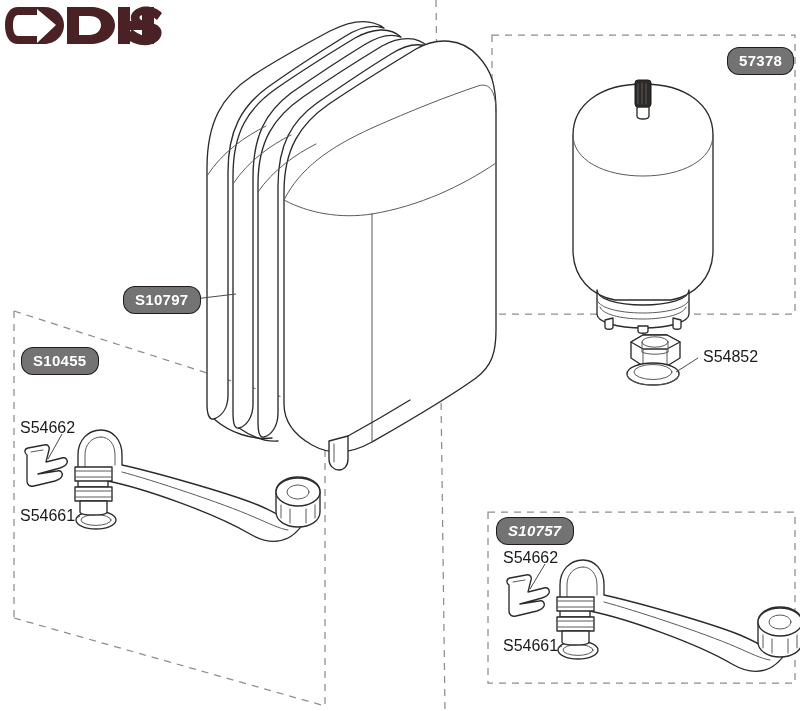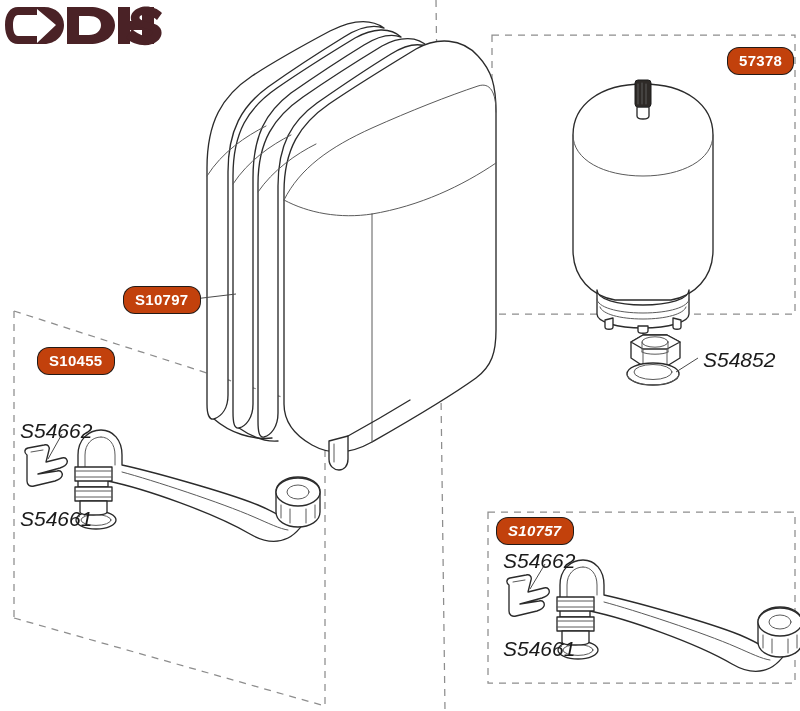--- a/index.html
+++ b/index.html
@@ -28,43 +28,42 @@
   #logo {
     position: absolute;
     left: 4px;
     top: 4px;
     width: 160px;
     height: 44px;
   }
   
   .badge {
     position: absolute;
-    background: #c2410c;
+    background: #737373;
     color: #ffffff;
     font-family: "Liberation Sans", sans-serif;
     font-weight: bold;
     font-size: 15px;
     letter-spacing: 0.3px;
     line-height: 1;
     padding: 5px 11px 6px 11px;
     border-radius: 11px;
     white-space: nowrap;
     box-shadow: 0 0 0 1px #211a17;
   }
   .badge-s10797 { left: 124px; top: 287px; }
-  .badge-s10455 { left: 38px;  top: 348px; }
+  .badge-s10455 { left: 22px;  top: 348px; }
   .badge-57378  { left: 728px; top: 48px;  }
   .badge-s10757 { left: 497px; top: 518px; font-style: italic; }
 
   
   .callout {
     position: absolute;
     font-family: "Liberation Sans", sans-serif;
-    font-style: italic;
-    font-size: 21px;
+    font-size: 16px;
     color: #1a1a1a;
     white-space: nowrap;
     line-height: 1;
   }
   .co-54662-l { left: 20px;  top: 420px; }
   .co-54661-l { left: 20px;  top: 508px; }
   .co-54852   { left: 703px; top: 349px; }
   .co-54662-r { left: 503px; top: 550px; }
   .co-54661-r { left: 503px; top: 638px; }
 </style>

